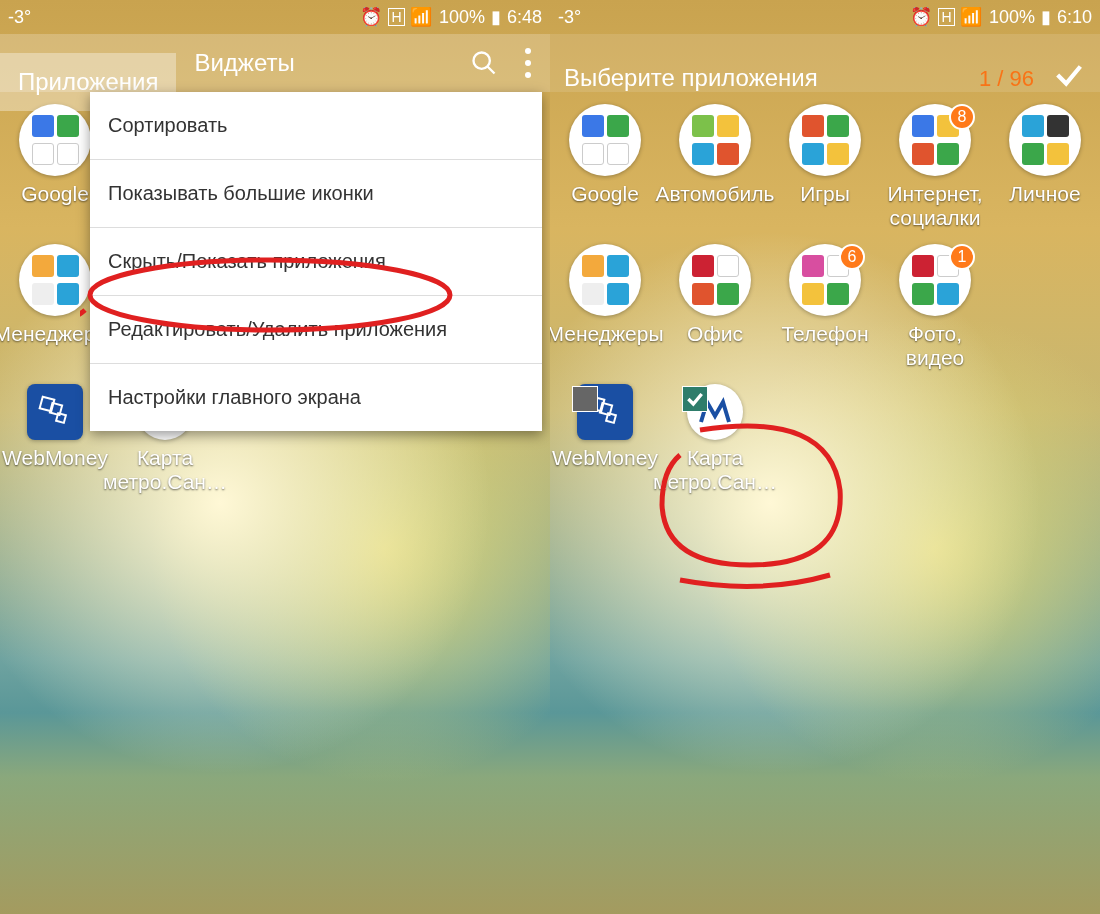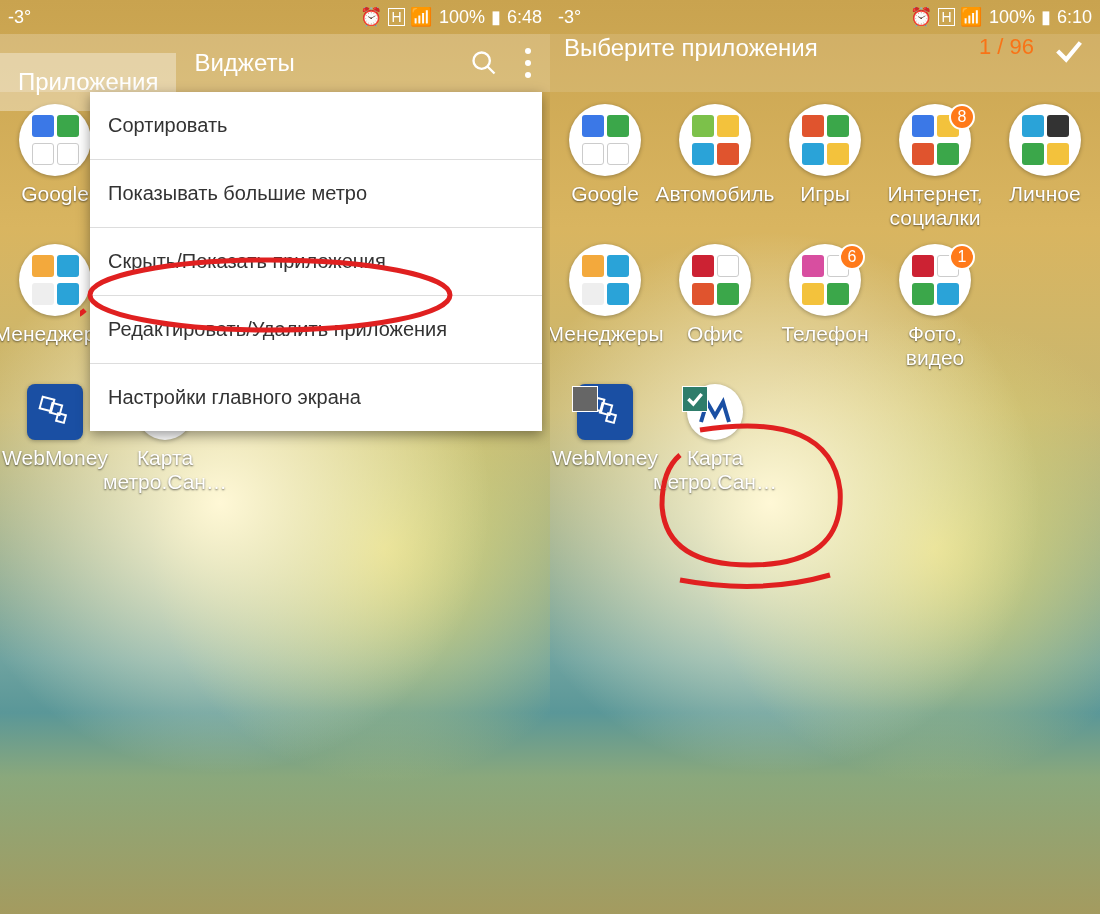--- a/index.html
+++ b/index.html
@@ -25,21 +25,21 @@
   .cell { width:110px; height:140px; display:flex; flex-direction:column; align-items:center; justify-content:flex-start; position:relative; }
   .folder { width:72px; height:72px; border-radius:50%; background:#fff; display:flex; flex-wrap:wrap; align-items:center; justify-content:center; padding:10px; gap:3px; box-shadow:0 1px 4px rgba(0,0,0,0.3); }
   .folder .mini { width:22px; height:22px; border-radius:3px; }
   .appicon { width:56px; height:56px; border-radius:8px; display:flex; align-items:center; justify-content:center; box-shadow:0 1px 4px rgba(0,0,0,0.3); }
   .circleicon { width:56px; height:56px; border-radius:50%; background:#fff; display:flex; align-items:center; justify-content:center; box-shadow:0 1px 4px rgba(0,0,0,0.3); }
   .label { color:#fff; font-size:21px; text-align:center; margin-top:6px; line-height:1.15; text-shadow:0 1px 2px rgba(0,0,0,0.6); padding:0 2px; }
   .badge { position:absolute; top:0; right:15px; width:26px; height:26px; background:#ff7a1a; border-radius:50%; color:#fff; font-size:16px; display:flex; align-items:center; justify-content:center; border:2px solid #fff; font-family:sans-serif; }
   .dropdown { position:absolute; z-index:20; top:92px; left:90px; right:8px; background:#fff; box-shadow:0 4px 12px rgba(0,0,0,0.4); }
   .dropdown .item { padding:22px 18px; font-size:20px; color:#333; border-bottom:1px solid #ddd; }
   .dropdown .item:last-child { border-bottom:none; }
-  .titlebar2 { position:relative; z-index:5; height:58px; display:flex; align-items:flex-start; color:#fff; font-size:24px; padding:0 14px; background:rgba(255,255,255,0.12); }
+  .titlebar2 { position:relative; z-index:5; height:58px; display:flex; align-items:flex-end; color:#fff; font-size:24px; padding:0 14px; background:rgba(255,255,255,0.12); }
   .checkbox { position:absolute; top:2px; left:22px; width:26px; height:26px; background:#666; border:1px solid #fff; }
   .checkbox.checked { background:#2e7d6b; display:flex; align-items:center; justify-content:center; }
   .annot { position:absolute; z-index:30; pointer-events:none; }
   .redline { stroke:#e02020; stroke-width:5; fill:none; }
   .counter { font-size:22px; color:#f97316; margin-right:18px; }
   .confirm-icon svg { display:block; }
 </style>
 </head>
 <body>
 
@@ -119,21 +119,21 @@
               <path d="M6 30 L12 10 L20 24 L28 10 L34 30" stroke="#1a4fa3" stroke-width="4" fill="none"></path>
             </svg>
         </div>
         <div class="label">Карта метро.Сан…</div>
       </div>
     </div>
   </div>
 
   <div class="dropdown">
     <div class="item">Сортировать</div>
-    <div class="item">Показывать большие метро</div>
+    <div class="item">Показывать большие иконки</div>
     <div class="item">Скрыть/Показать приложения</div>
     <div class="item">Редактировать/Удалить приложения</div>
     <div class="item">Настройки главного экрана</div>
   </div>
 
   <svg class="annot" style="top:250px;left:80px;" width="380" height="90">
     <ellipse class="redline" cx="190" cy="45" rx="180" ry="35"></ellipse>
     <path class="redline" d="M5 60 Q -8 72 -18 62"></path>
   </svg>
 </div>

